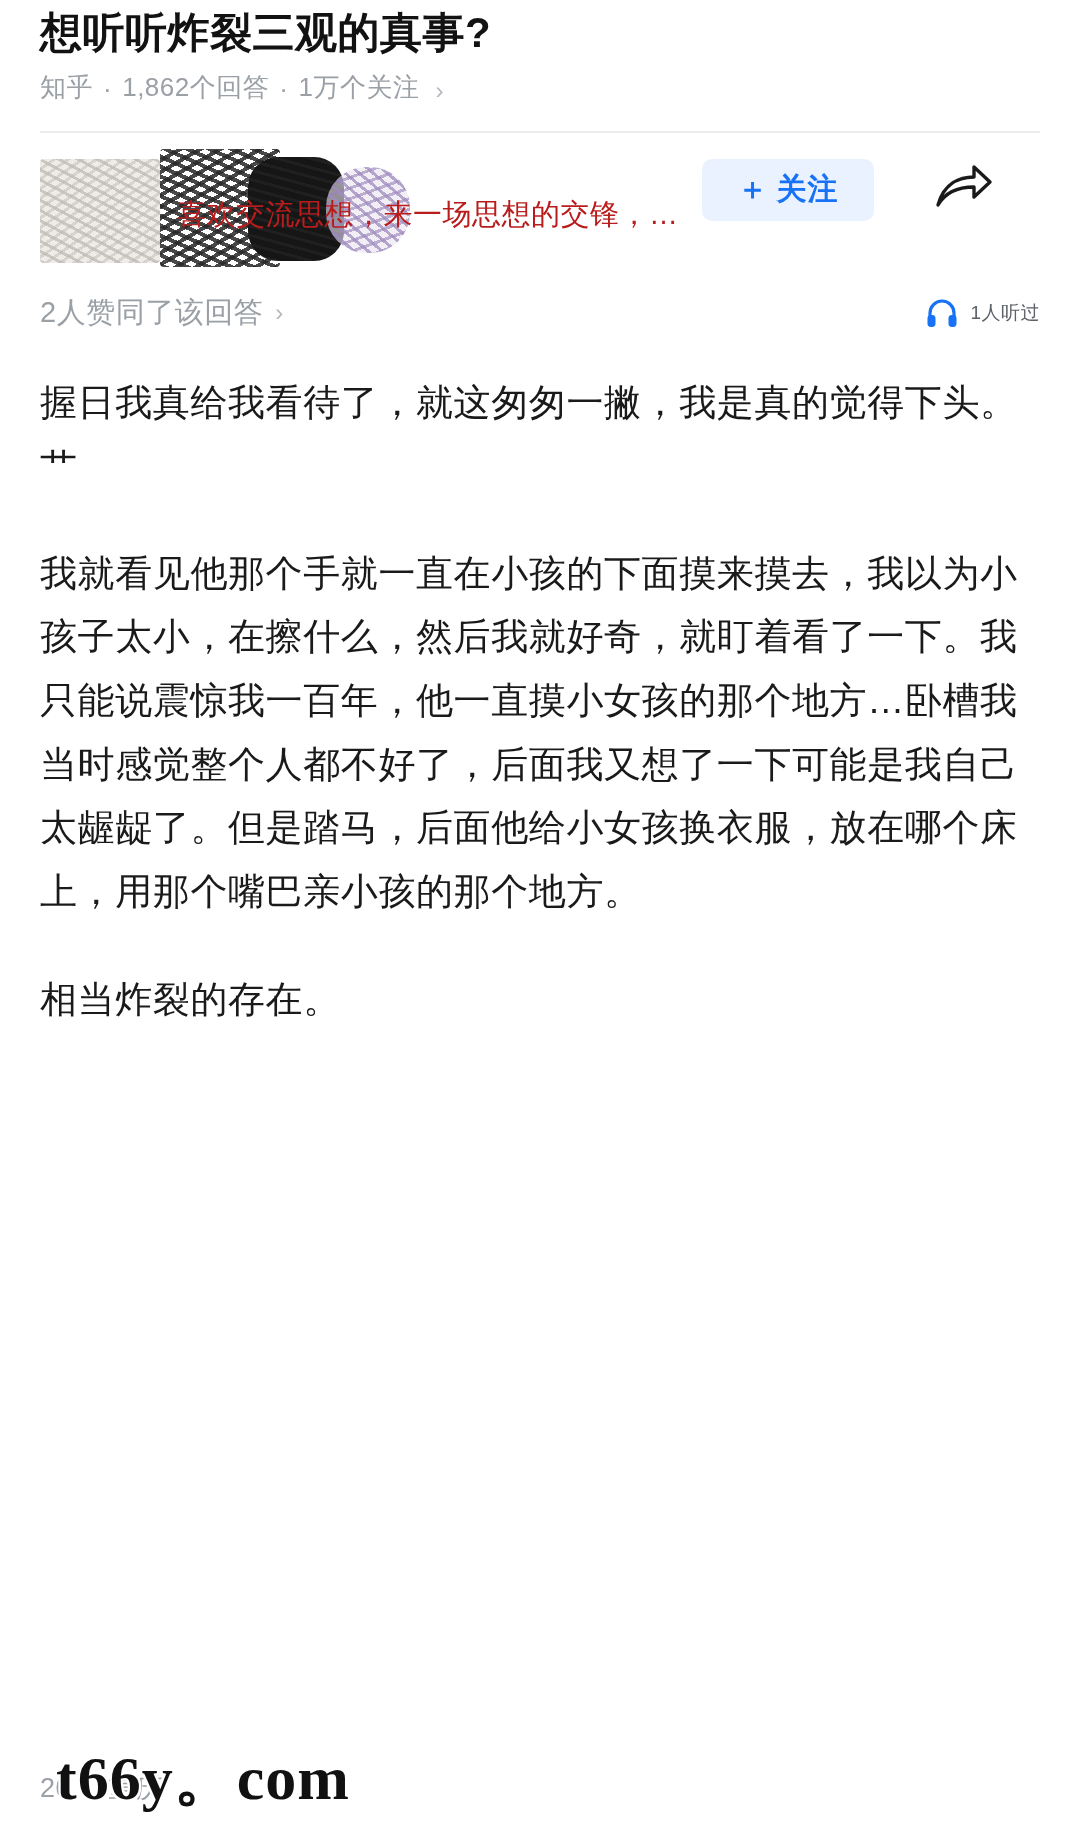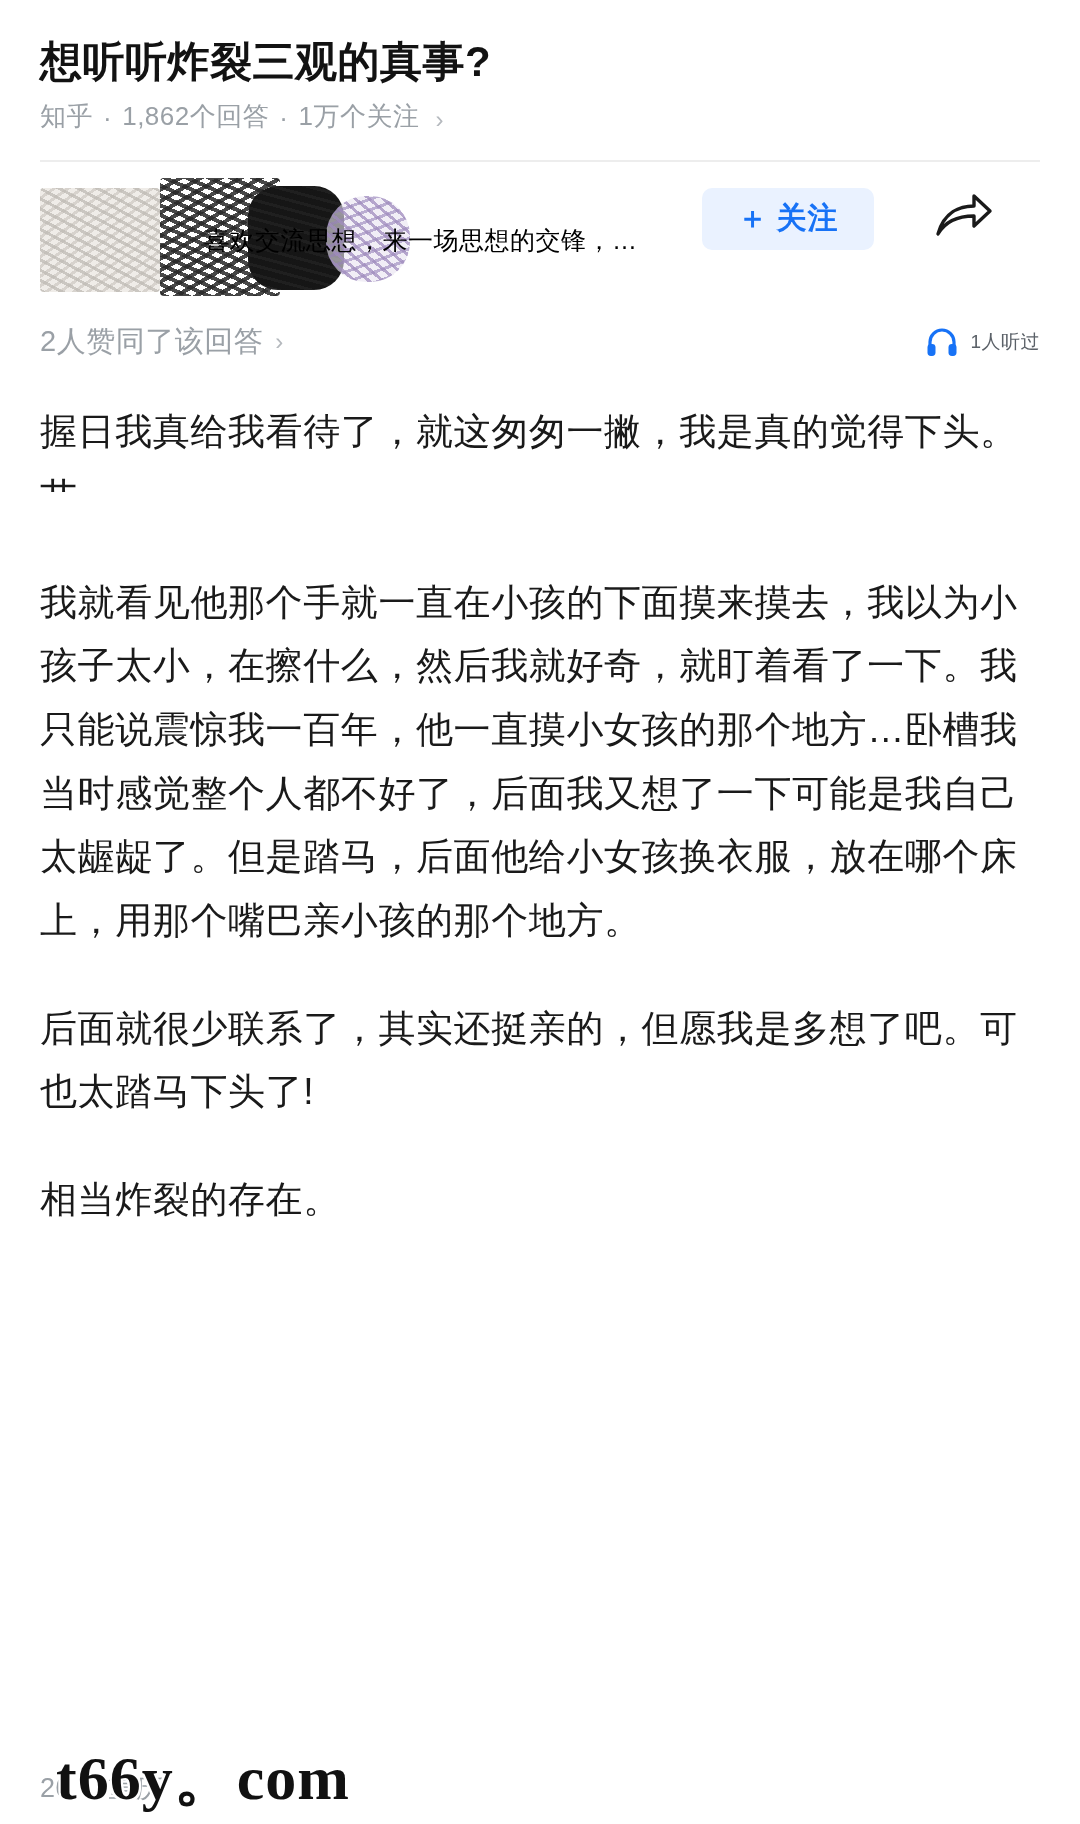--- a/index.html
+++ b/index.html
@@ -22,21 +22,21 @@
     box-sizing: border-box;
     padding: 0 40px;
   }
 
   
   .question-title {
     font-size: 42px;
     font-weight: bold;
     color: #121212;
     letter-spacing: 0.5px;
-    padding-top: 36px;
+    padding-top: 7px;
     line-height: 1.25;
   }
   .question-meta {
     margin-top: 10px;
     font-size: 26px;
     color: #9aa0a6;
     display: flex;
     align-items: flex-end;
     gap: 10px;
     letter-spacing: 0.5px;
@@ -105,24 +105,24 @@
   .sc4 {
     left: 286px; top: 24px; width: 84px; height: 86px;
     background:
       repeating-linear-gradient(40deg, rgba(160,140,190,.75) 0 3px, rgba(255,255,255,0) 3px 9px),
       repeating-linear-gradient(-20deg, rgba(150,130,185,.6) 0 3px, rgba(255,255,255,0) 3px 10px),
       rgba(232,226,240,.6);
     border-radius: 40px;
   }
   .author-text {
     position: absolute;
-    left: 164px;
+    left: 137px;
     top: 62px;
-    font-size: 25px;
-    color: #000000;
+    font-size: 29px;
+    color: #b91c1c;
     white-space: nowrap;
     letter-spacing: 0.5px;
   }
 
   .follow-btn {
     position: absolute;
     right: 166px;
     top: 26px;
     width: 172px;
     height: 62px;
@@ -275,21 +275,20 @@
           <rect x="24.5" y="20" width="8" height="12" rx="3.4" fill="#1772f6"></rect>
         </svg>
       </span>
       <span>1人听过</span>
     </div>
   </div>
 
   <div class="answer-body">
     <p>握日我真给我看待了，就这匆匆一撇，我是真的觉得下头。艹</p>
     <p>我就看见他那个手就一直在小孩的下面摸来摸去，我以为小孩子太小，在擦什么，然后我就好奇，就盯着看了一下。我只能说震惊我一百年，他一直摸小女孩的那个地方…卧槽我当时感觉整个人都不好了，后面我又想了一下可能是我自己太龌龊了。但是踏马，后面他给小女孩换衣服，放在哪个床上，用那个嘴巴亲小孩的那个地方。</p>
-    <p>后面就很少联系了，其实还挺亲的，但愿我是多想了吧。可也太踏马下头了!</p>
     <p>相当炸裂的存在。</p>
   </div>
 
   <div class="footer">
     <span>20</span>
     <span class="dot">·</span>
     <span>重庆</span>
   </div>
 
   <div class="watermark">t66y。com</div>

